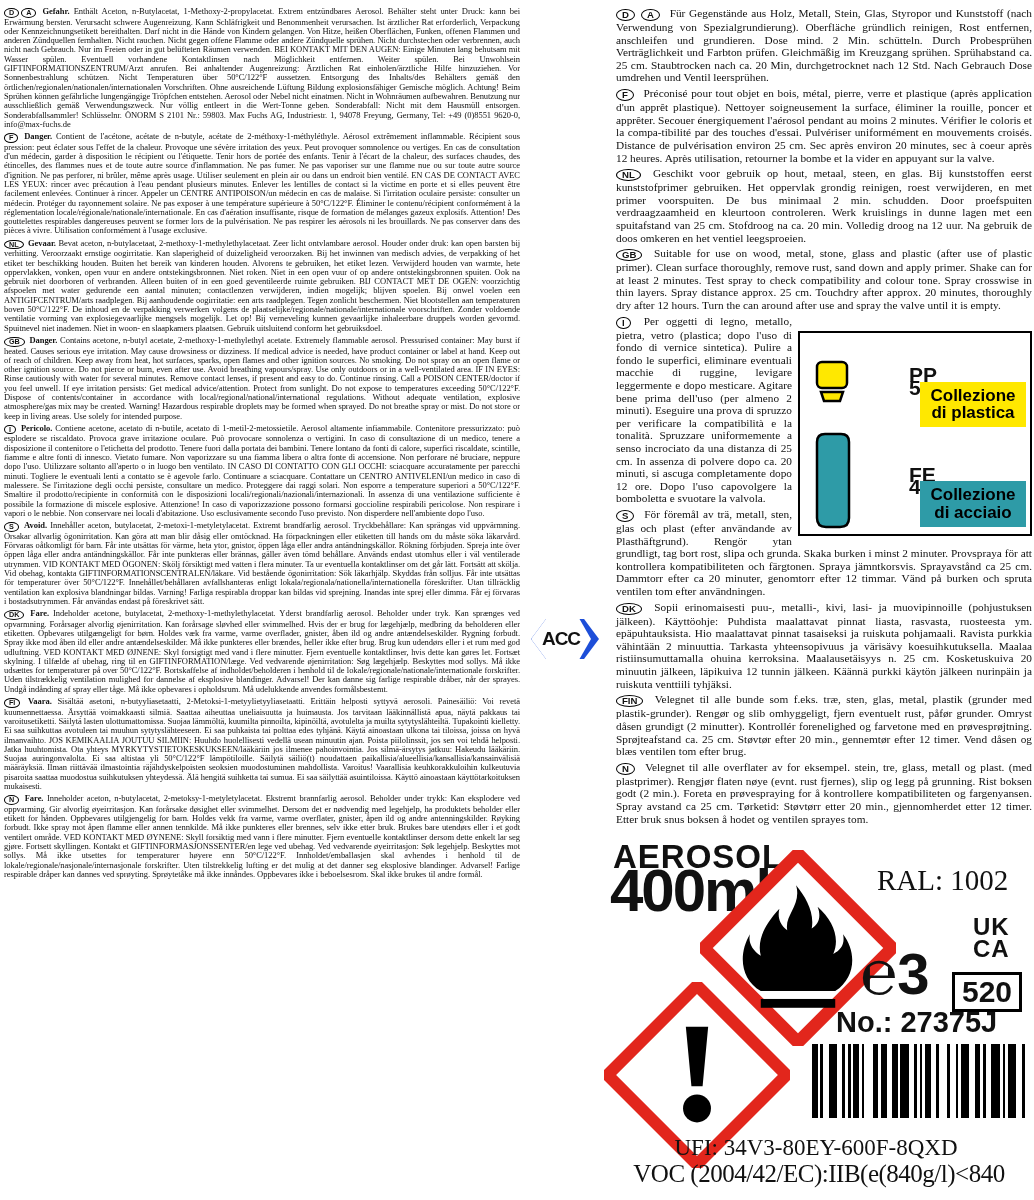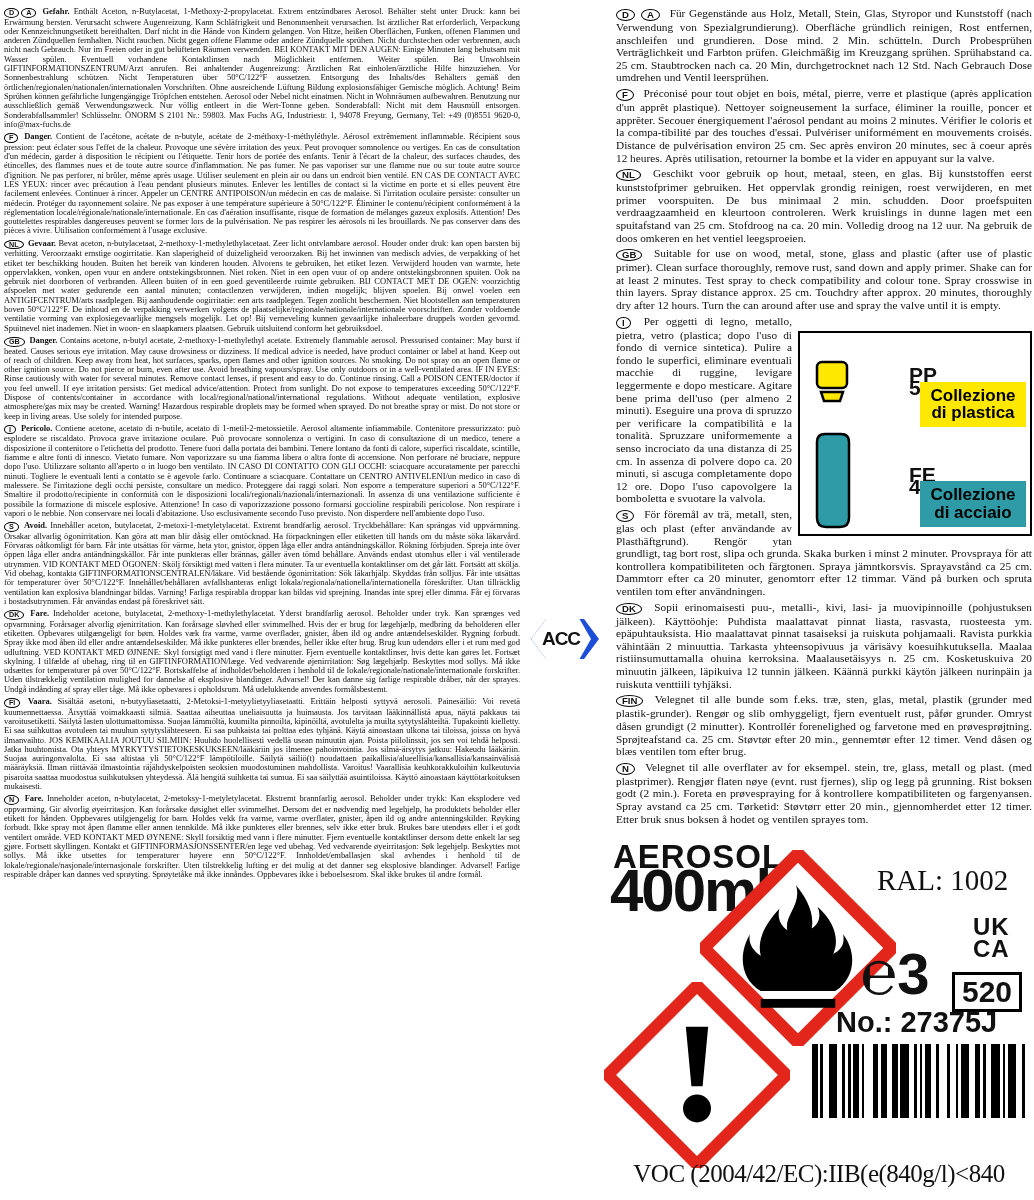--- a/index.html
+++ b/index.html
@@ -244,15 +244,16 @@
       <span class="b" style="flex-grow: 3;"></span>
       <span class="s" style="flex-grow: 1;"></span>
       <span class="b" style="flex-grow: 1;"></span>
       <span class="s" style="flex-grow: 1;"></span>
       <span class="b" style="flex-grow: 3;"></span>
       <span class="s" style="flex-grow: 2;"></span>
       <span class="b" style="flex-grow: 1;"></span>
       <span class="s" style="flex-grow: 2;"></span>
     </div>
 
+  <div id="ufi" class="abs">UFI: 34V3-80EY-600F-8QXD</div>
   <div id="voc" class="abs">VOC (2004/42/EC):IIB(e(840g/l)&lt;840</div>
 
 </div>
 
 </body></html>

